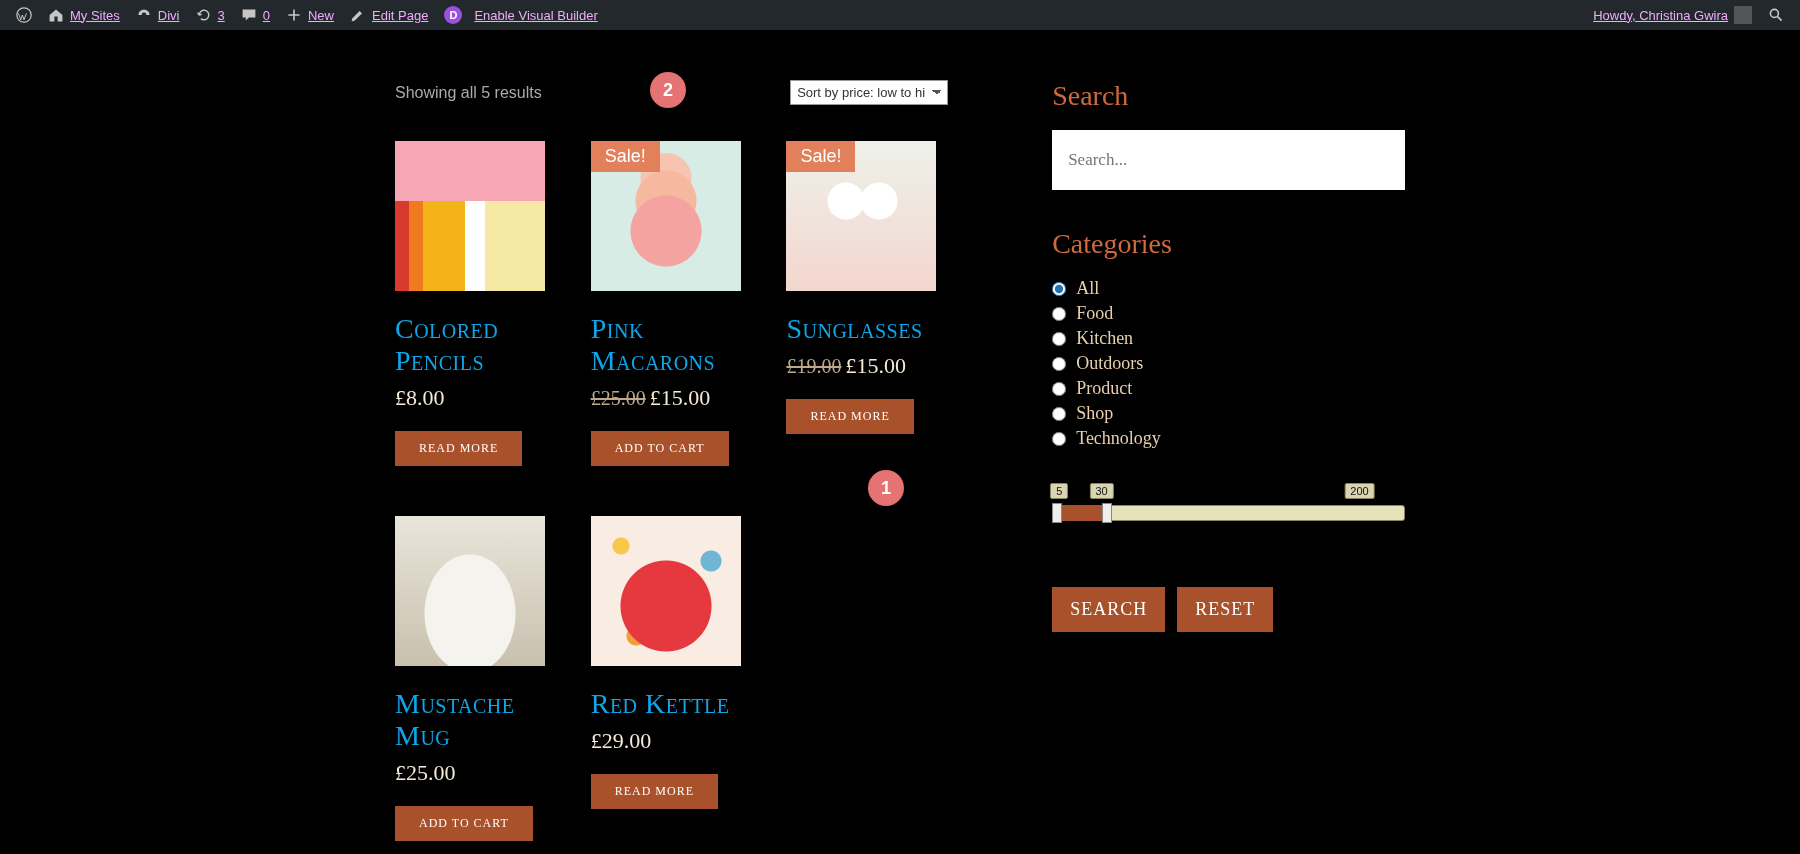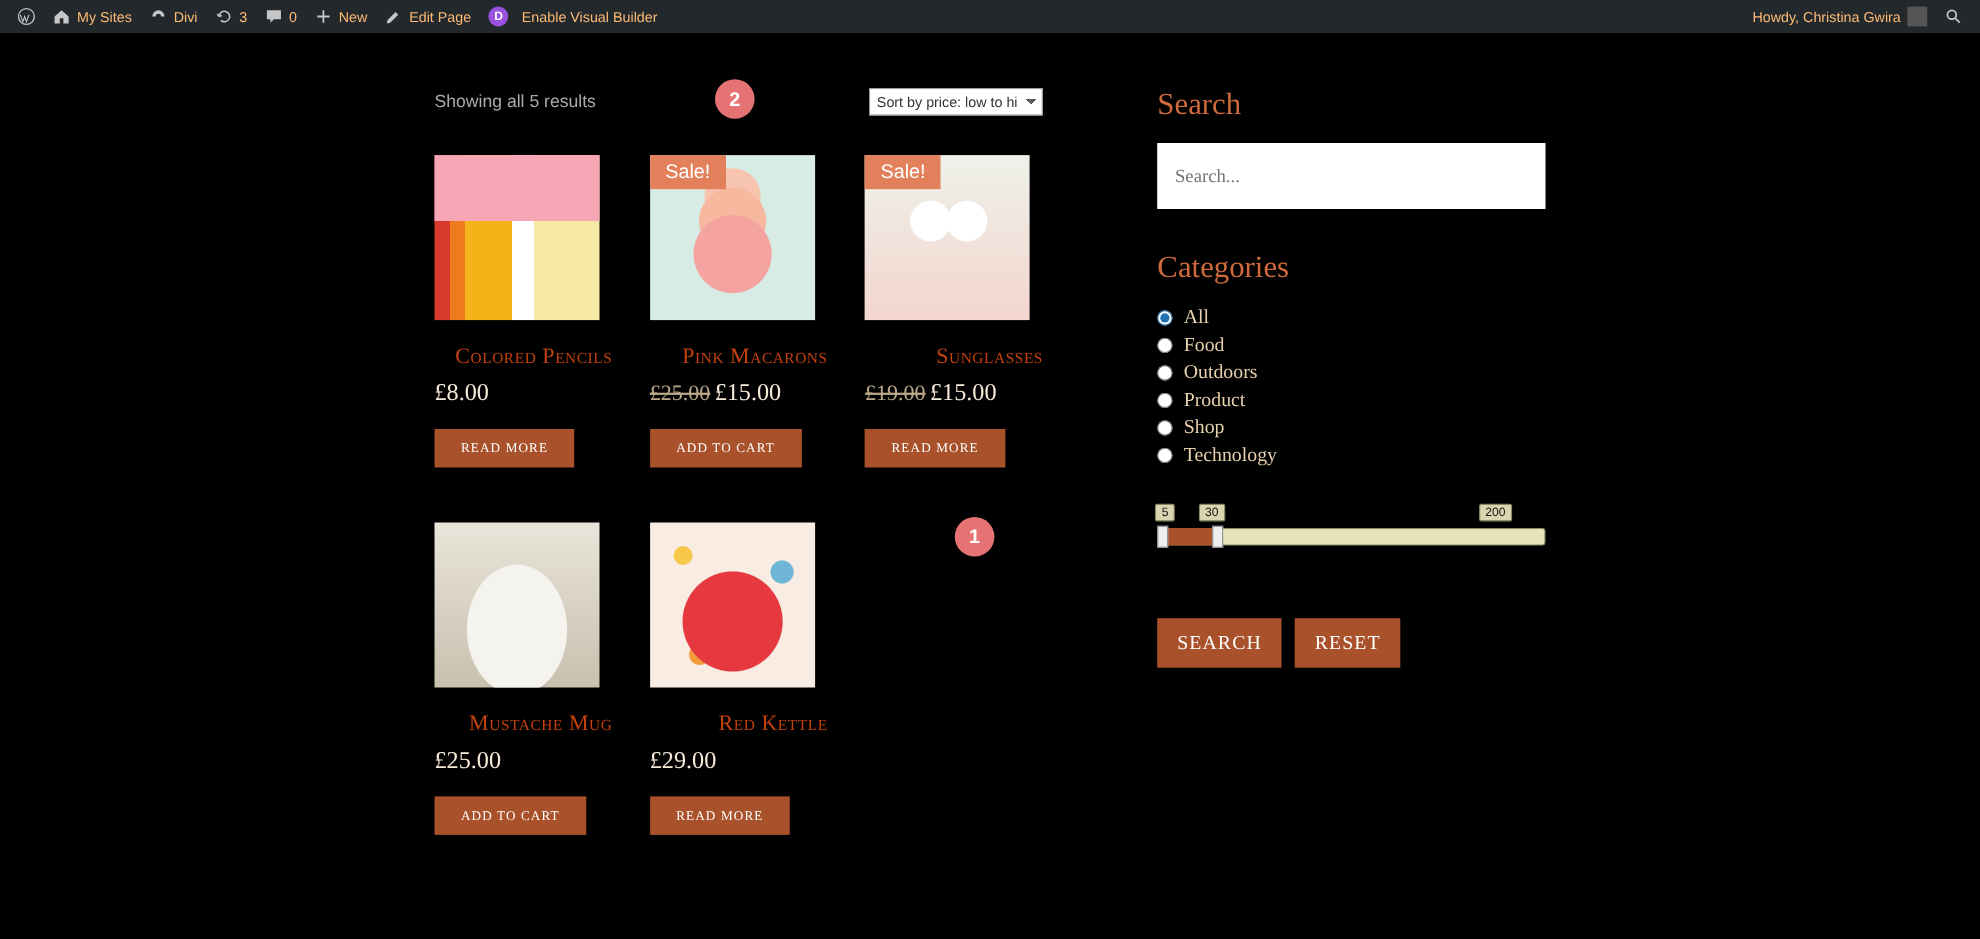--- a/index.html
+++ b/index.html
@@ -4,40 +4,40 @@
 <style>
   * { box-sizing: border-box; margin: 0; padding: 0; }
   html, body { width: 1800px; height: 854px; background: #000; color: #fff; font-family: Georgia, 'Times New Roman', serif; }
   body { overflow: hidden; position: relative; }
 
   
   .admin-bar { position: absolute; top:0; left:0; right:0; height:30px; background:#23282d; color:#c6c6c6; display:flex; align-items:center; font-family: -apple-system, Arial, sans-serif; font-size:13px; padding:0 8px; justify-content:space-between; }
   .admin-left, .admin-right { display:flex; align-items:center; height:100%; }
   .admin-item { display:flex; align-items:center; gap:6px; padding:0 8px; height:100%; cursor:pointer; color:#c6c6c6; }
   .admin-item svg { width:16px; height:16px; fill:#c6c6c6; }
-  .admin-item .txt { color:#fdba74; }
+  .admin-item .txt { color:#f0abfc;text-decoration:underline; }
   .d-badge { width:18px; height:18px; border-radius:50%; background:#9b51e0; color:#fff; display:flex; align-items:center; justify-content:center; font-weight:bold; font-size:11px; margin-right:6px; }
   .avatar { width:18px; height:18px; background:#555; display:inline-block; }
 
   
   .page { position:absolute; top:30px; left:0; right:0; bottom:0; display:flex; justify-content:center; padding-top:50px; }
   .wrap { width:1010px; display:flex; gap:60px; align-items:flex-start; }
   .main { width:580px; }
   .side { width:370px;margin-left:44px; }
 
   .results-row { display:flex; justify-content:space-between; align-items:center; margin-bottom:36px; }
   .results-text { color:#aaa; font-family: Arial, sans-serif; font-size:16px; }
   .sort-group { display:flex; align-items:center; gap:12px; }
   .sort-select { background:#fff; color:#333; border:1px solid #999; font-size:13px; padding:4px 22px 4px 6px; appearance:none; position:relative; font-family: Arial, sans-serif; width:158px; height:25px; background-image: linear-gradient(45deg, transparent 50%, #555 50%), linear-gradient(135deg, #555 50%, transparent 50%); background-position: right 10px center, right 5px center; background-size:5px 5px, 5px 5px; background-repeat:no-repeat; }
 
   .grid { display:grid; grid-template-columns: repeat(3, 1fr); gap:50px 34px; }
   .item { position:relative; }
   .img { width:150px; height:150px; display:block; }
   .sale { position:absolute; top:0; left:0; background:#e2805b; color:#fff; font-family: Arial, sans-serif; font-size:18px; padding:5px 14px; }
-  .title { font-family: 'Trajan Pro', Georgia, serif; font-variant: small-caps; letter-spacing:0.5px; color:#c2410c; font-size:20px; margin-top:22px; font-weight:500;text-align:right; }
+  .title { font-family: 'Trajan Pro', Georgia, serif; font-variant: small-caps; letter-spacing:0.5px; color:#0ea5e9; font-size:28px; margin-top:22px; font-weight:500; }
   .price { color:#f5e9d8; font-family: Georgia, serif; font-size:22px; margin-top:8px; }
   .old { text-decoration:line-through; color:#bca98a; font-size:20px; margin-right:4px; }
   .btn { display:inline-block; background:#a8512a; color:#fff; font-family: 'Trajan Pro', Georgia, serif; font-variant: small-caps; letter-spacing:1px; font-size:12px; padding:10px 24px; margin-top:20px; border:none; cursor:pointer; }
   .btn.big { font-size:18px; padding:12px 18px; }
 
   .side h2 { color:#cf6a3c; font-family: Georgia, serif; font-weight:normal; font-size:28px; margin-bottom:18px; }
   .search-box { width:100%; height:60px; background:#fff; border:none; padding:0 16px; font-family: Georgia, serif; font-size:17px; color:#333; margin-bottom:38px; }
   .cats { list-style:none; margin-bottom:34px; }
   .cats li { display:flex; align-items:center; gap:10px; margin-bottom:4px; }
   .cats input[type=radio] { width:14px; height:14px; accent-color:#2271b1; }
@@ -157,20 +157,24 @@
           <li>
             <input type="radio" name="cat" checked="" style="">
             <label>All</label>
           </li>
           <li>
             <input type="radio" name="cat" style="">
             <label>Food</label>
           </li>
           <li>
             <input type="radio" name="cat" style="">
+            <label>Kitchen</label>
+          </li>
+          <li>
+            <input type="radio" name="cat" style="">
             <label>Outdoors</label>
           </li>
           <li>
             <input type="radio" name="cat" style="">
             <label>Product</label>
           </li>
           <li>
             <input type="radio" name="cat" style="">
             <label>Shop</label>
           </li>

